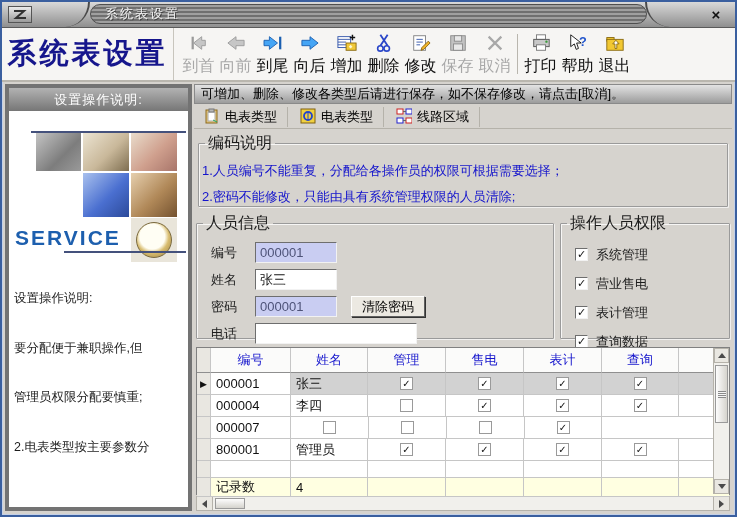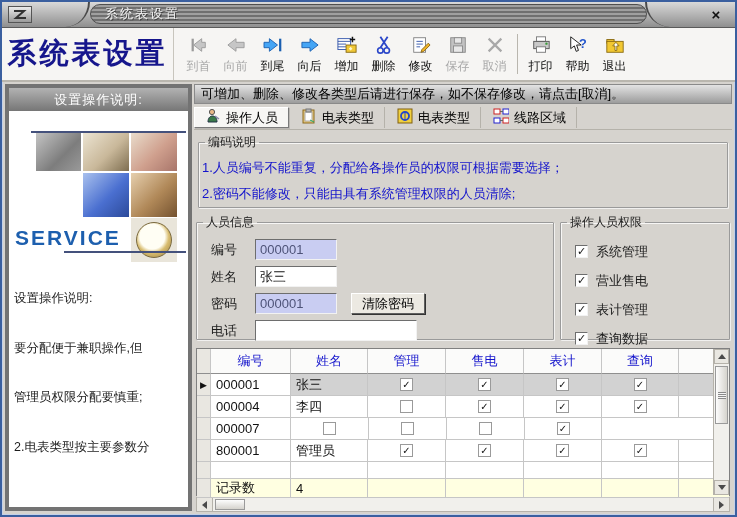--- a/index.html
+++ b/index.html
@@ -32,21 +32,21 @@
   .toolstrip { height:54px; background:#f6f5f3; border-bottom:2px solid #b9b6ae;
                display:flex; align-items:stretch; }
   .app-title { width:172px; display:flex; align-items:center; justify-content:center;
                font-family:"Liberation Serif","DejaVu Serif",serif;
                font-size:29px; font-weight:bold; color:#16168c; letter-spacing:3px;
                border-right:1px solid #c8c5bd; }
   .tbuttons { display:flex; align-items:center; padding-left:6px; }
   .tbtn { width:37px; height:48px; display:flex; flex-direction:column; align-items:center;
           justify-content:center; gap:1px; cursor:default; }
   .tbtn .ticon { height:24px; display:flex; align-items:center; justify-content:center; }
-  .tbtn .tlabel { font-size:12px; color:#111; }
+  .tbtn .tlabel { font-size:16px; color:#111; }
   .tbtn.disabled .tlabel { color:#a8a8a8; }
   .tb-sep { width:1px; height:40px; background:#b9b6ae; margin:0 4px; }
 
   
   .main { display:flex; gap:2px; padding:2px 3px 3px 3px; height:432px; }
 
   
   .sidebar { width:187px; background:#fff; border:4px solid #737373; display:flex; flex-direction:column; }
   .side-head { height:23px; background:linear-gradient(#b2b2b2,#767676); color:#fff;
                font-size:13px; display:flex; align-items:center; justify-content:center; letter-spacing:1px; }
@@ -76,21 +76,21 @@
   .tabbar { height:27px; margin-top:2px; display:flex; align-items:stretch; gap:2px;
             border-bottom:1px solid #b5b2aa; padding:1px 0; }
   .tab { display:flex; align-items:center; gap:5px; padding:0 10px; font-size:13px; color:#000;
          border-right:1px solid #b5b2aa; cursor:default; }
   .tab.active { background:#f7f6f4; border:1px solid; border-color:#fff #7a7a7a #7a7a7a #fff;
                 box-shadow:1px 1px 0 #4a4a4a33; }
   .panel { flex:1; background:#d6d3ce; padding:4px 2px 0 2px; }
 
   .gb { position:relative; border:1px solid #9a9a9a; border-radius:1px;
         box-shadow:inset 1px 1px 0 #ffffffcc, 1px 1px 0 #ffffffaa; }
-  .gb legend { font-size:12px; color:#1c1c1c; padding:0 3px; margin-left:6px; }
+  .gb legend { font-size:16px; color:#1c1c1c; padding:0 3px; margin-left:6px; }
 
   .coding { height:74px; margin:0 2px; padding-top:4px; }
   .blue-line { color:#1414cc; font-size:13px; line-height:26px; padding-left:3px; }
 
   .mid-row { display:flex; gap:6px; margin-top:6px; height:126px; }
   .person { width:358px; padding-top:4px; }
   .frow { display:flex; align-items:center; height:25px; margin-top:2px; }
   .flabel { width:58px; padding-left:14px; font-size:13px; color:#1c1c1c; }
   .tin { height:21px; border:1px solid; border-color:#6e6e6e #f2f2f2 #f2f2f2 #6e6e6e;
          font-family:inherit; font-size:13px; padding:0 4px; background:#fff; color:#111; outline:none; }
@@ -337,30 +337,20 @@
           
           
         </div>
       </div>
     </div>
 
     <div class="content">
       <div class="notice">可增加、删除、修改各类型后请进行保存，如不保存修改，请点击[取消]。</div>
 
       <div class="tabbar">
-        <div class="tab active">
-          <span>
-            <svg width="16" height="16" viewBox="0 0 16 16">
-                <circle cx="7" cy="4" r="2.6" fill="#e8b888" stroke="#555"></circle>
-                <path d="M3 14c0-4 2-6 4.5-6S12 10 12 14z" fill="#3a7a4a" stroke="#234"></path>
-                <path d="M10 8l4 3" stroke="#88a" stroke-width="1.5"></path>
-              </svg>
-          </span>
-          <span>操作人员</span>
-        </div>
         <div class="tab">
           <span>
             <svg width="16" height="16" viewBox="0 0 16 16">
                 <rect x="2" y="2" width="11" height="13" fill="#e8c87a" stroke="#8a6a20"></rect>
                 <rect x="4" y="4" width="7" height="9" fill="#fff" stroke="#aaa"></rect>
                 <rect x="5" y="1" width="5" height="3" fill="#b8b8b8" stroke="#777"></rect>
                 <path d="M9 12l4 2" stroke="#2a6"></path>
               </svg>
           </span>
           <span>电表类型</span>

